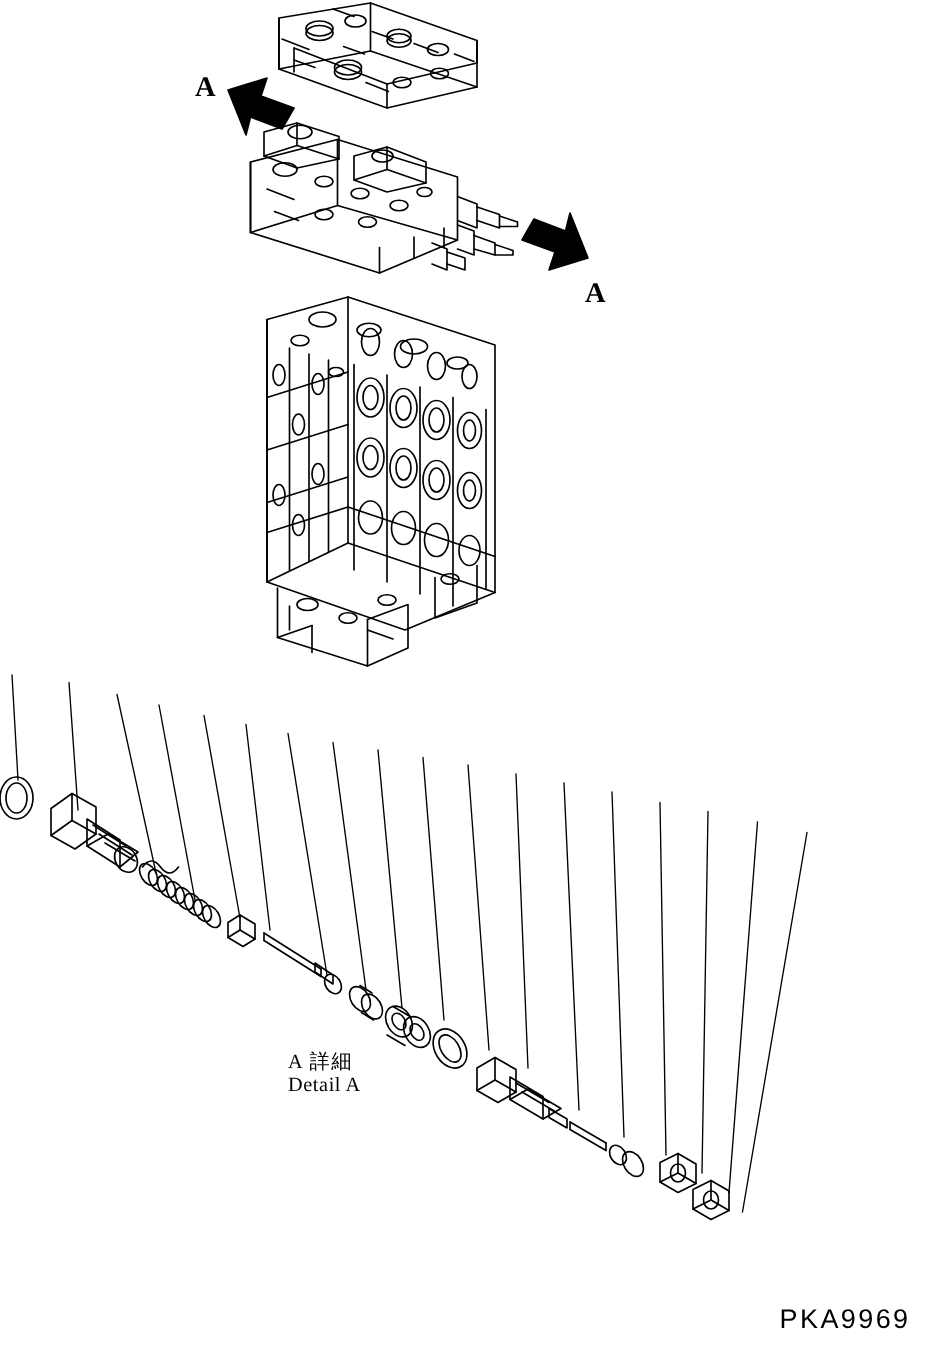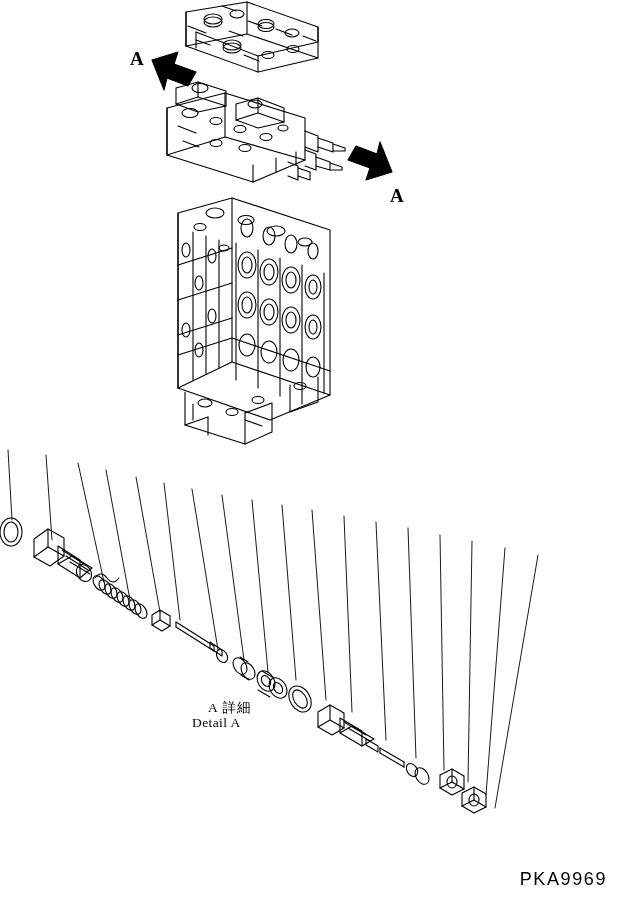--- a/index.html
+++ b/index.html
@@ -40,21 +40,21 @@
   #detail-caption {
     position: absolute;
     left: 192px;
     top: 700px;
     font-family: "Liberation Serif", serif;
     font-size: 13.5px;
     line-height: 15px;
     color: #000;
     white-space: pre;
   }
-  #detail-caption .l1 { letter-spacing: 1px; margin-left: 16px; }
+  #detail-caption .l1 { letter-spacing: 1px; }
   #detail-caption .l2 { letter-spacing: 0.4px; text-align: right; }
   #drawing-number {
     position: absolute;
     right: 18px;
     bottom: 18px;
     font-family: "Liberation Sans", sans-serif;
     font-size: 18px;
     letter-spacing: 1.6px;
     color: #000;
   }

